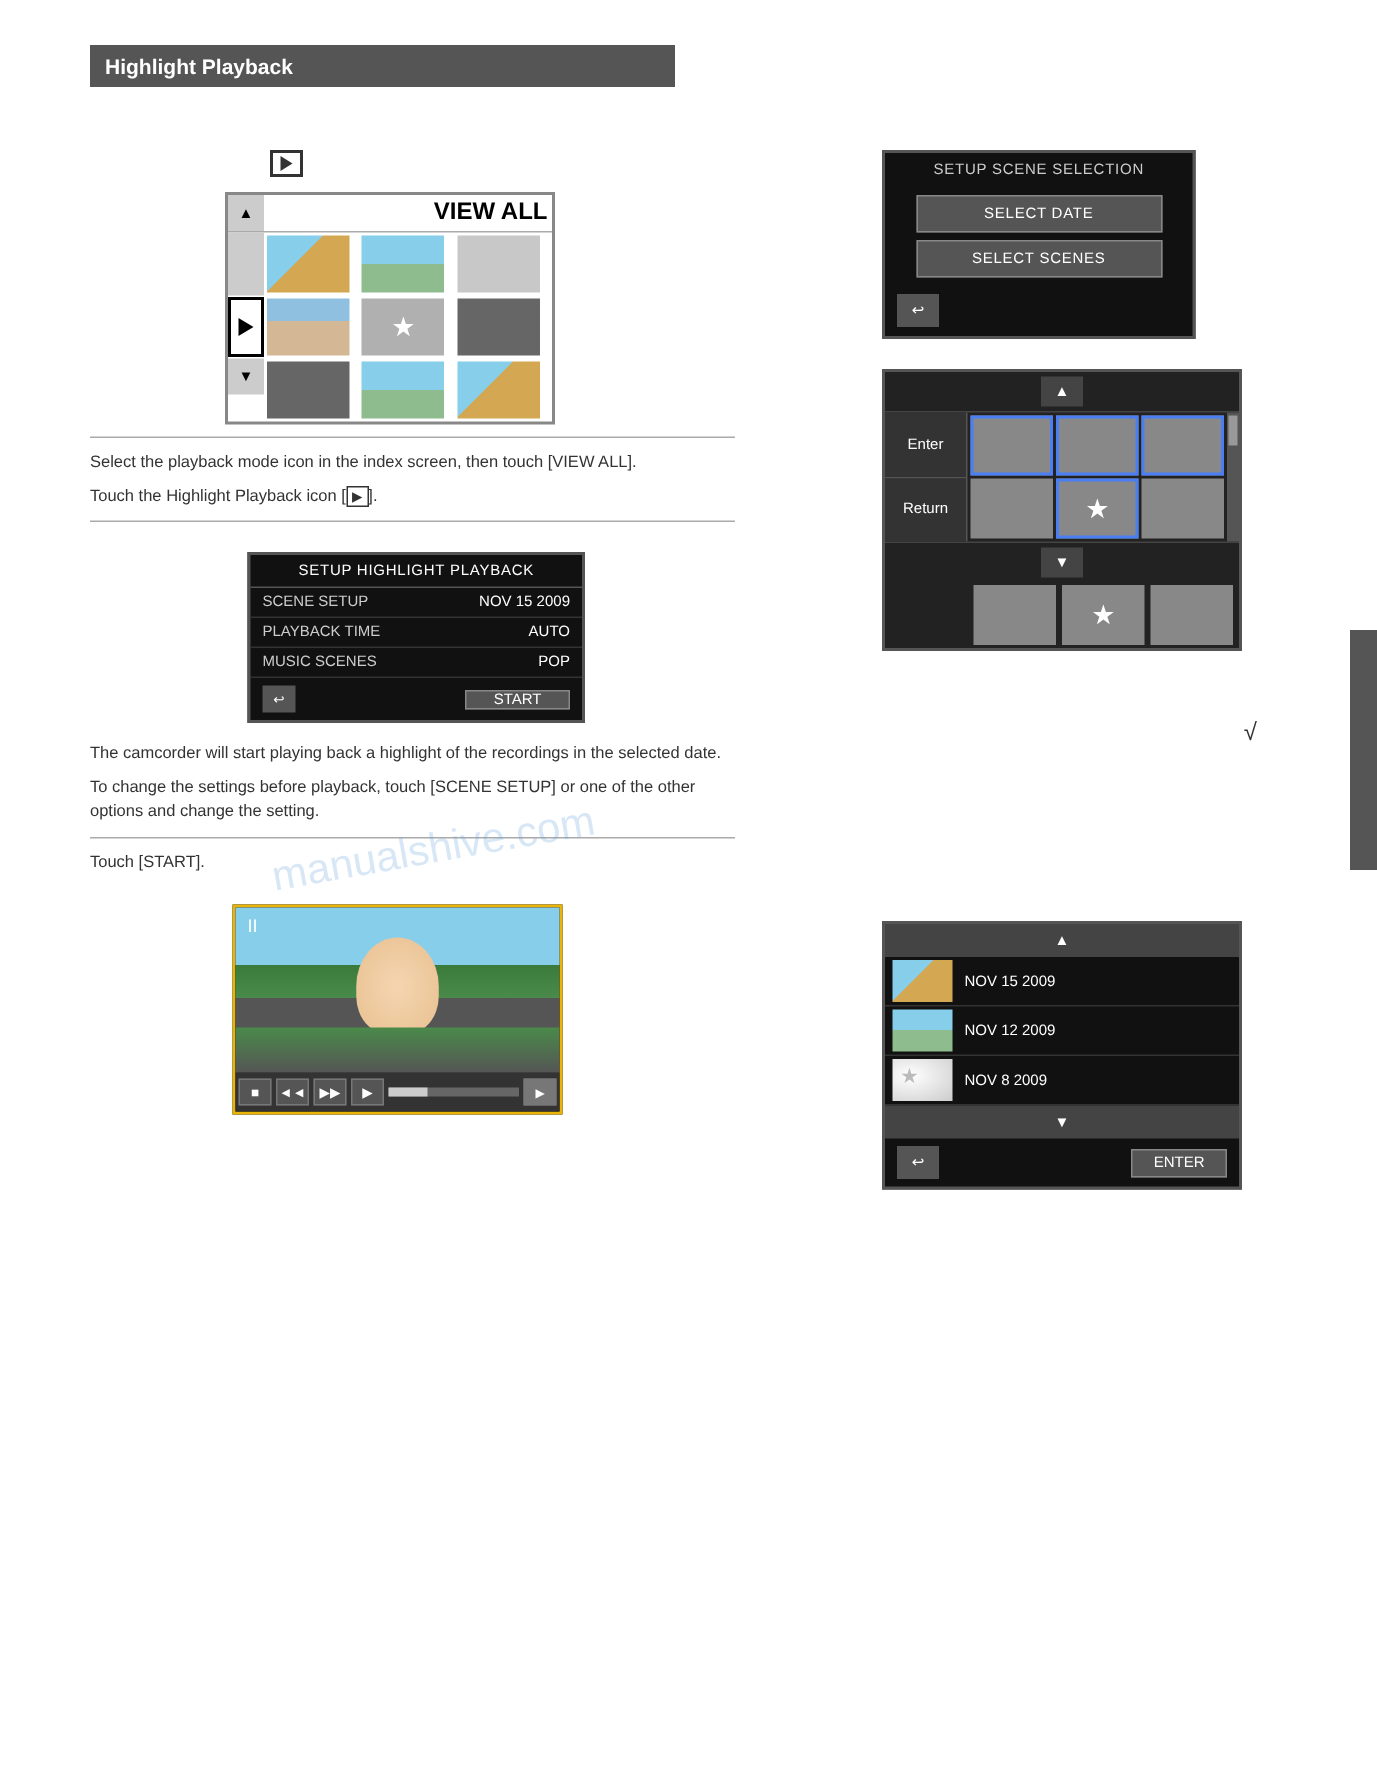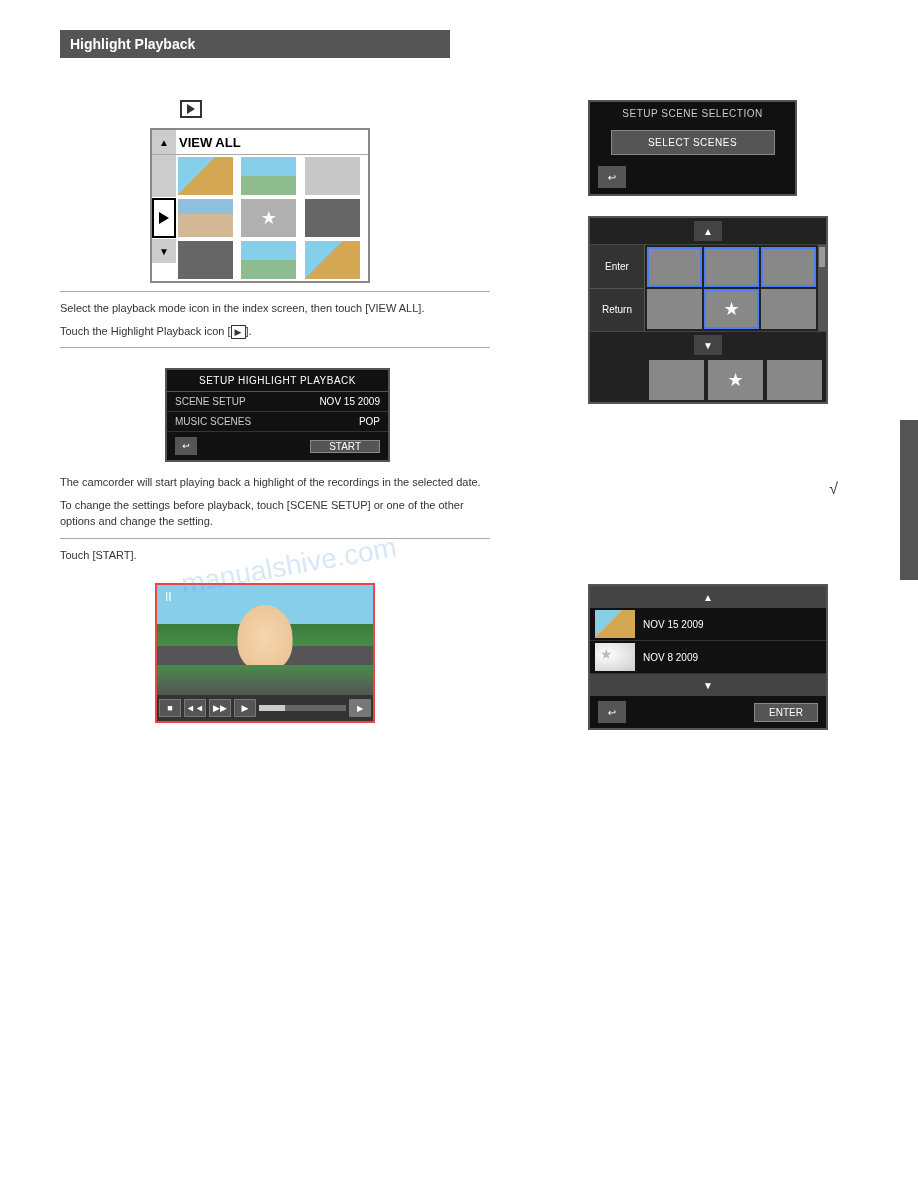--- a/index.html
+++ b/index.html
@@ -171,21 +171,21 @@
       background: #555;
       color: #fff;
       padding: 0 18px;
       font-size: 10px;
       cursor: pointer;
       border: 1px solid #888;
     }
 
     
     .video-panel {
-      border: 2px solid #ef4444;
+      border: 2px solid #eab308;
       background: #000;
       width: 220px;
       margin-left: 95px;
       margin-top: 20px;
     }
     .video-screen {
       width: 100%;
       height: 110px;
       background: linear-gradient(180deg, #87ceeb 0%, #87ceeb 35%, #3a7a3a 35%, #4a8a4a 55%, #555 55%);
       position: relative;
@@ -452,21 +452,21 @@
   <div class="play-icon-area">
     <div class="play-icon-box">
       <div class="play-triangle"></div>
     </div>
   </div>
 
   <div class="thumb-panel">
 
     <div style="display:flex; align-items:center; border-bottom:1px solid #aaa;">
       <div class="thumb-nav-btn">▲</div>
-      <div style="flex:1; text-align:left; font-size:13px; font-weight:bold; padding:3px;">VIEW ALL</div>
+      <div style="flex:1; text-align:right; font-size:16px; font-weight:bold; padding:3px;">VIEW ALL</div>
     </div>
 
     <div class="thumb-row">
       <div style="display:flex; align-items:center;">
         <div class="thumb-nav-btn" style="height:100%;"></div>
       </div>
       <div class="thumb-grid">
         <div class="thumb-item thumb-beach"></div>
         <div class="thumb-item thumb-people"></div>
         <div class="thumb-item thumb-light"></div>
@@ -501,20 +501,24 @@
   <p class="body-text">Select the playback mode icon in the index screen, then touch [VIEW ALL].</p>
   <p class="body-text">Touch the Highlight Playback icon [<span style="border:1px solid #333; padding:1px 3px; font-size:9px;">▶</span>].</p>
 
   <div class="divider"></div>
 
   <div class="setup-panel">
     <div class="setup-panel-title">SETUP HIGHLIGHT PLAYBACK</div>
     <div class="setup-panel-row">
       <span class="label">SCENE SETUP</span>
       <span class="value">NOV 15 2009</span>
+    </div>
+    <div class="setup-panel-row">
+      <span class="label">PLAYBACK TIME</span>
+      <span class="value">AUTO</span>
     </div>
     <div class="setup-panel-row">
       <span class="label">MUSIC SCENES</span>
       <span class="value">POP</span>
     </div>
     <div class="setup-panel-footer">
       <div class="back-btn-small">↩</div>
       <div class="start-btn">START</div>
     </div>
   </div>
@@ -545,20 +549,21 @@
       <div class="ctrl-btn" style="background:#777; font-size:8px;">▶</div>
     </div>
   </div>
 
 </div>
 
 <div class="right-col">
 
   <div class="scene-setup-panel">
     <div class="scene-setup-title">SETUP SCENE SELECTION</div>
+    <div class="scene-btn">SELECT DATE</div>
     <div class="scene-btn">SELECT SCENES</div>
     <div class="scene-back-area">
       <div class="back-btn-medium">↩</div>
     </div>
   </div>
 
   <div class="scene-thumb-panel">
 
     <div style="display:flex; align-items:center; justify-content:center; padding:3px; border-bottom:1px solid #444;">
       <div style="width:28px; height:20px; background:#444; color:#fff; display:flex; align-items:center; justify-content:center; cursor:pointer; font-size:10px;">▲</div>
@@ -596,20 +601,24 @@
   <div class="checkmark-area">√</div>
 
   <div class="date-panel">
     <div class="date-scroll-up">▲</div>
     <div class="date-panel-content">
       <div class="date-row highlighted">
         <div class="date-thumb" style="background: linear-gradient(135deg,#87ceeb 40%,#d4a853 40%);"></div>
         <span class="date-text">NOV 15 2009</span>
       </div>
       <div class="date-row">
+        <div class="date-thumb" style="background: linear-gradient(180deg,#87ceeb 50%,#8fbc8f 50%);"></div>
+        <span class="date-text">NOV 12 2009</span>
+      </div>
+      <div class="date-row">
         <div class="date-thumb" style="background: radial-gradient(ellipse at 30% 40%, #fff 0%, #ccc 100%); position:relative;">
           <div style="position:absolute; top:3px; left:5px; font-size:14px; color:#bbb;">★</div>
         </div>
         <span class="date-text">NOV  8 2009</span>
       </div>
     </div>
     <div class="date-scroll-down">▼</div>
     <div class="date-footer">
       <div class="back-btn-medium">↩</div>
       <div class="enter-btn">ENTER</div>

